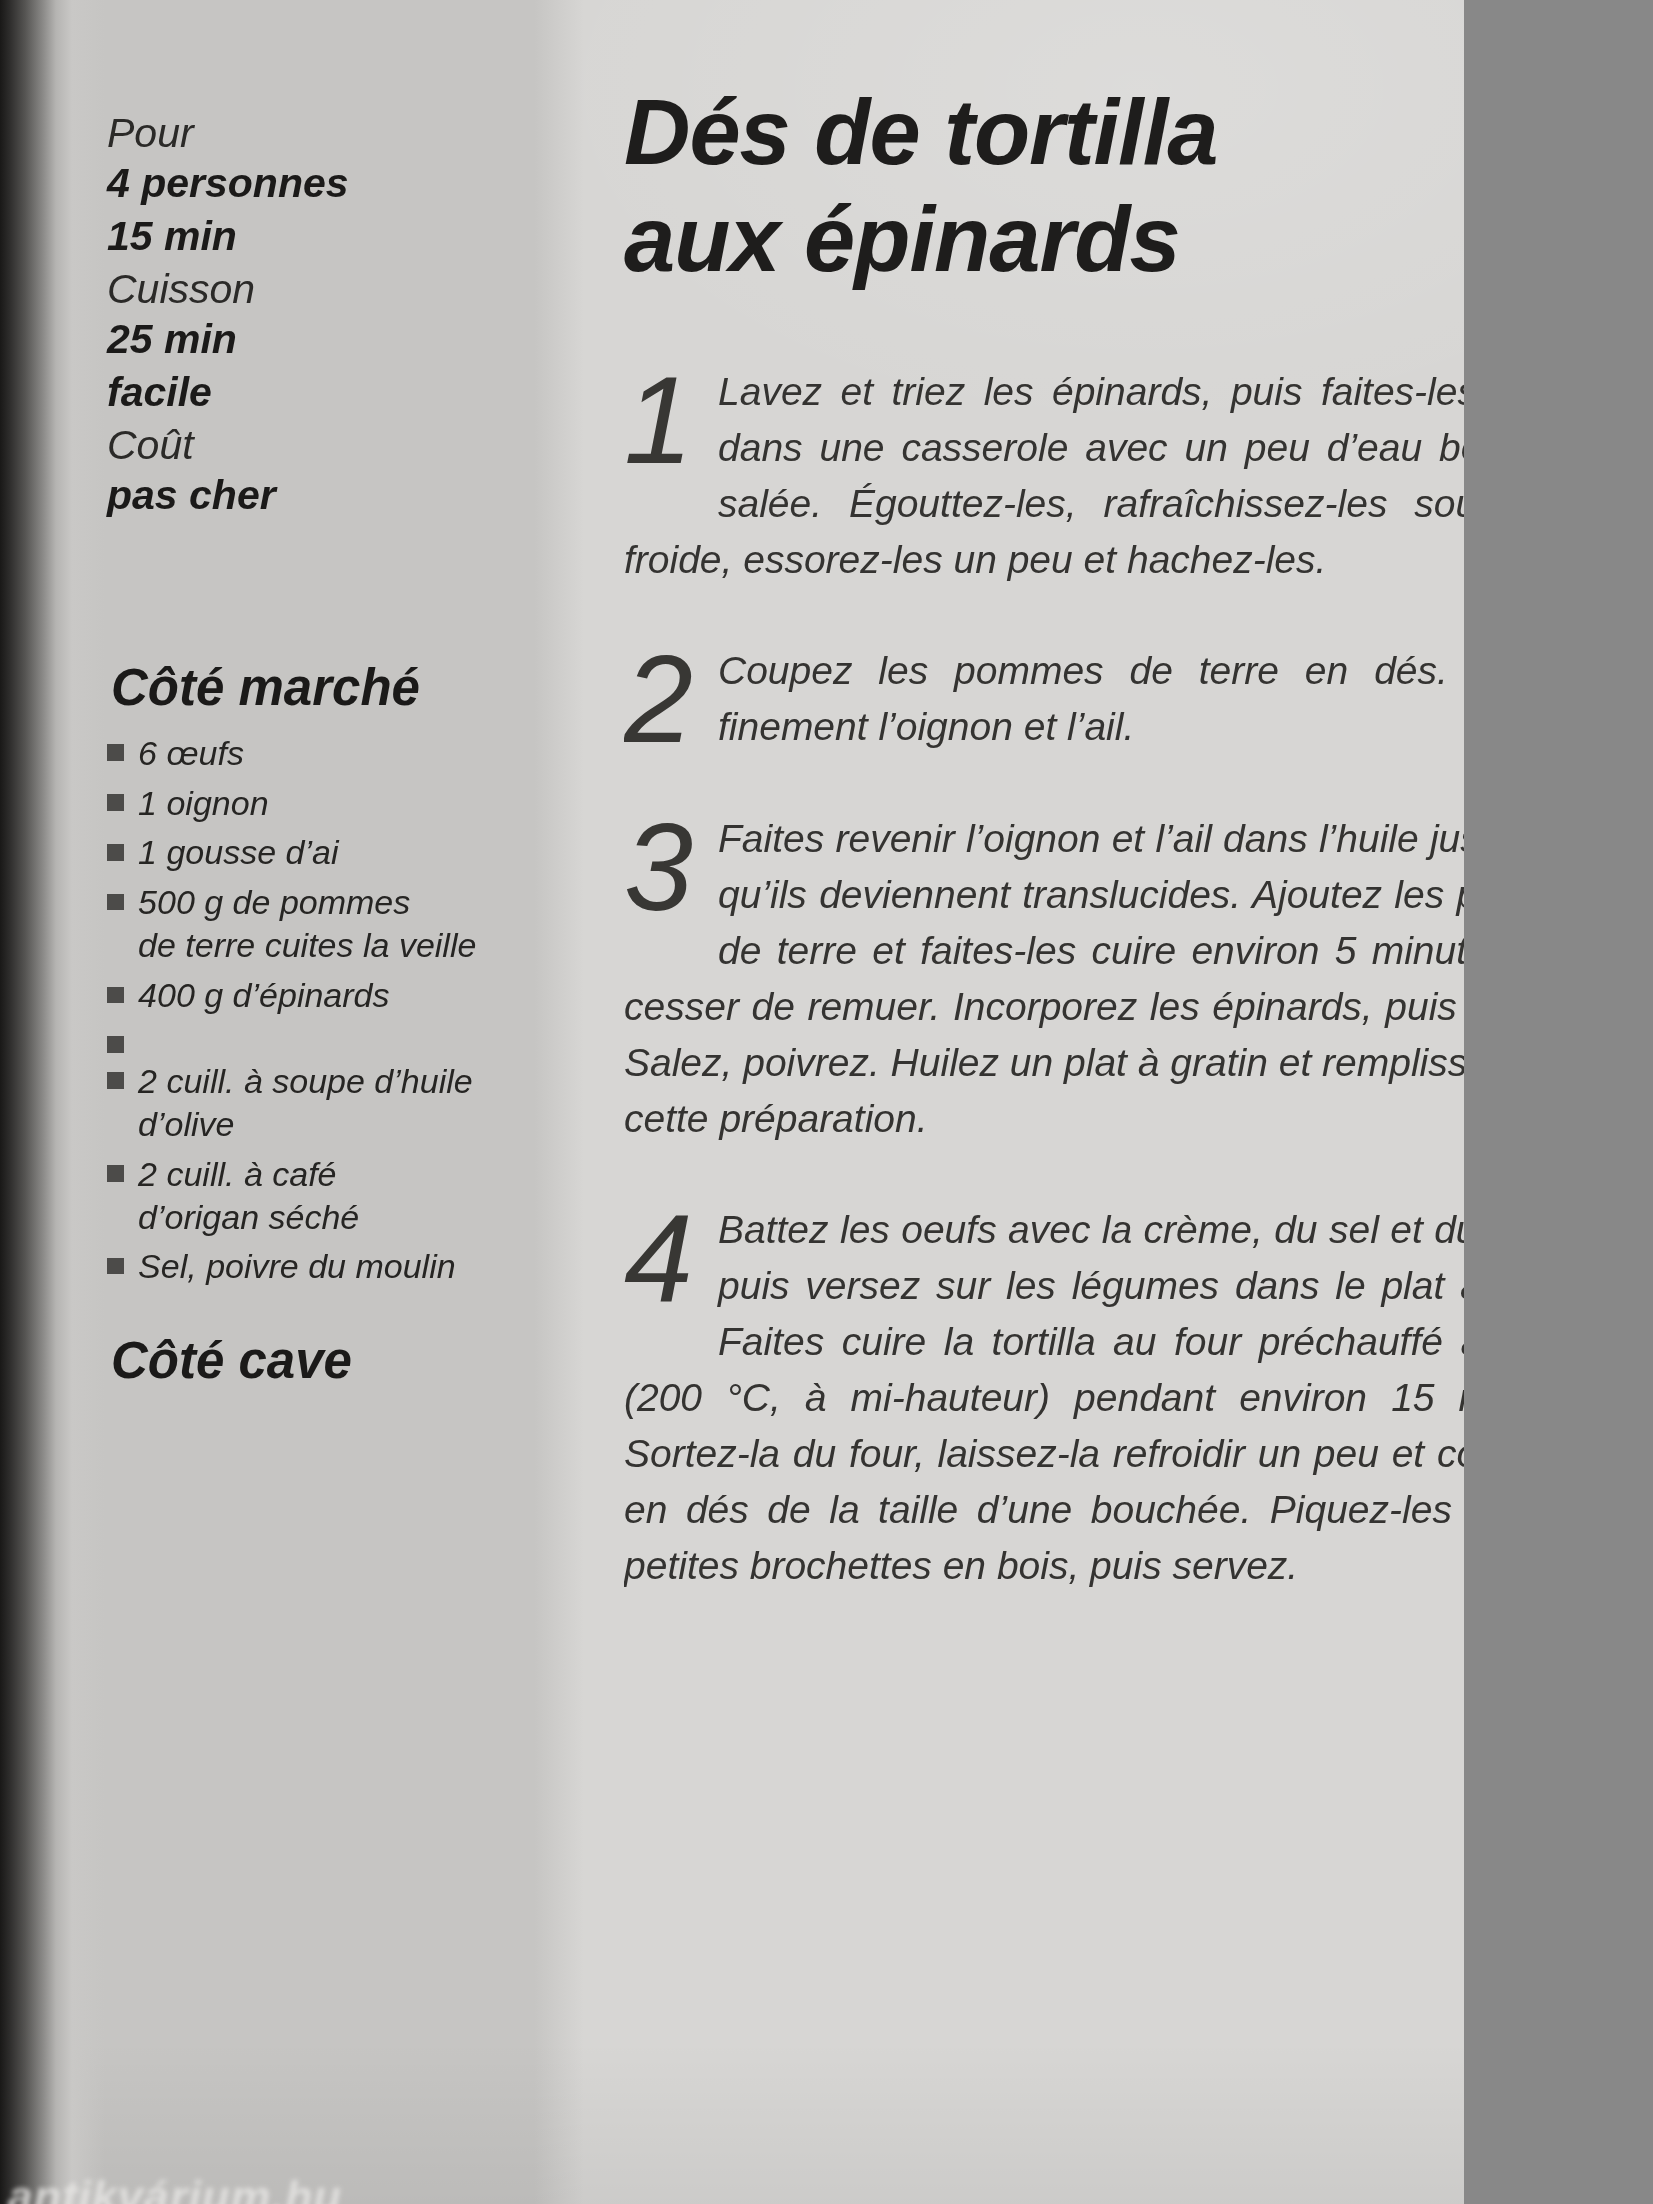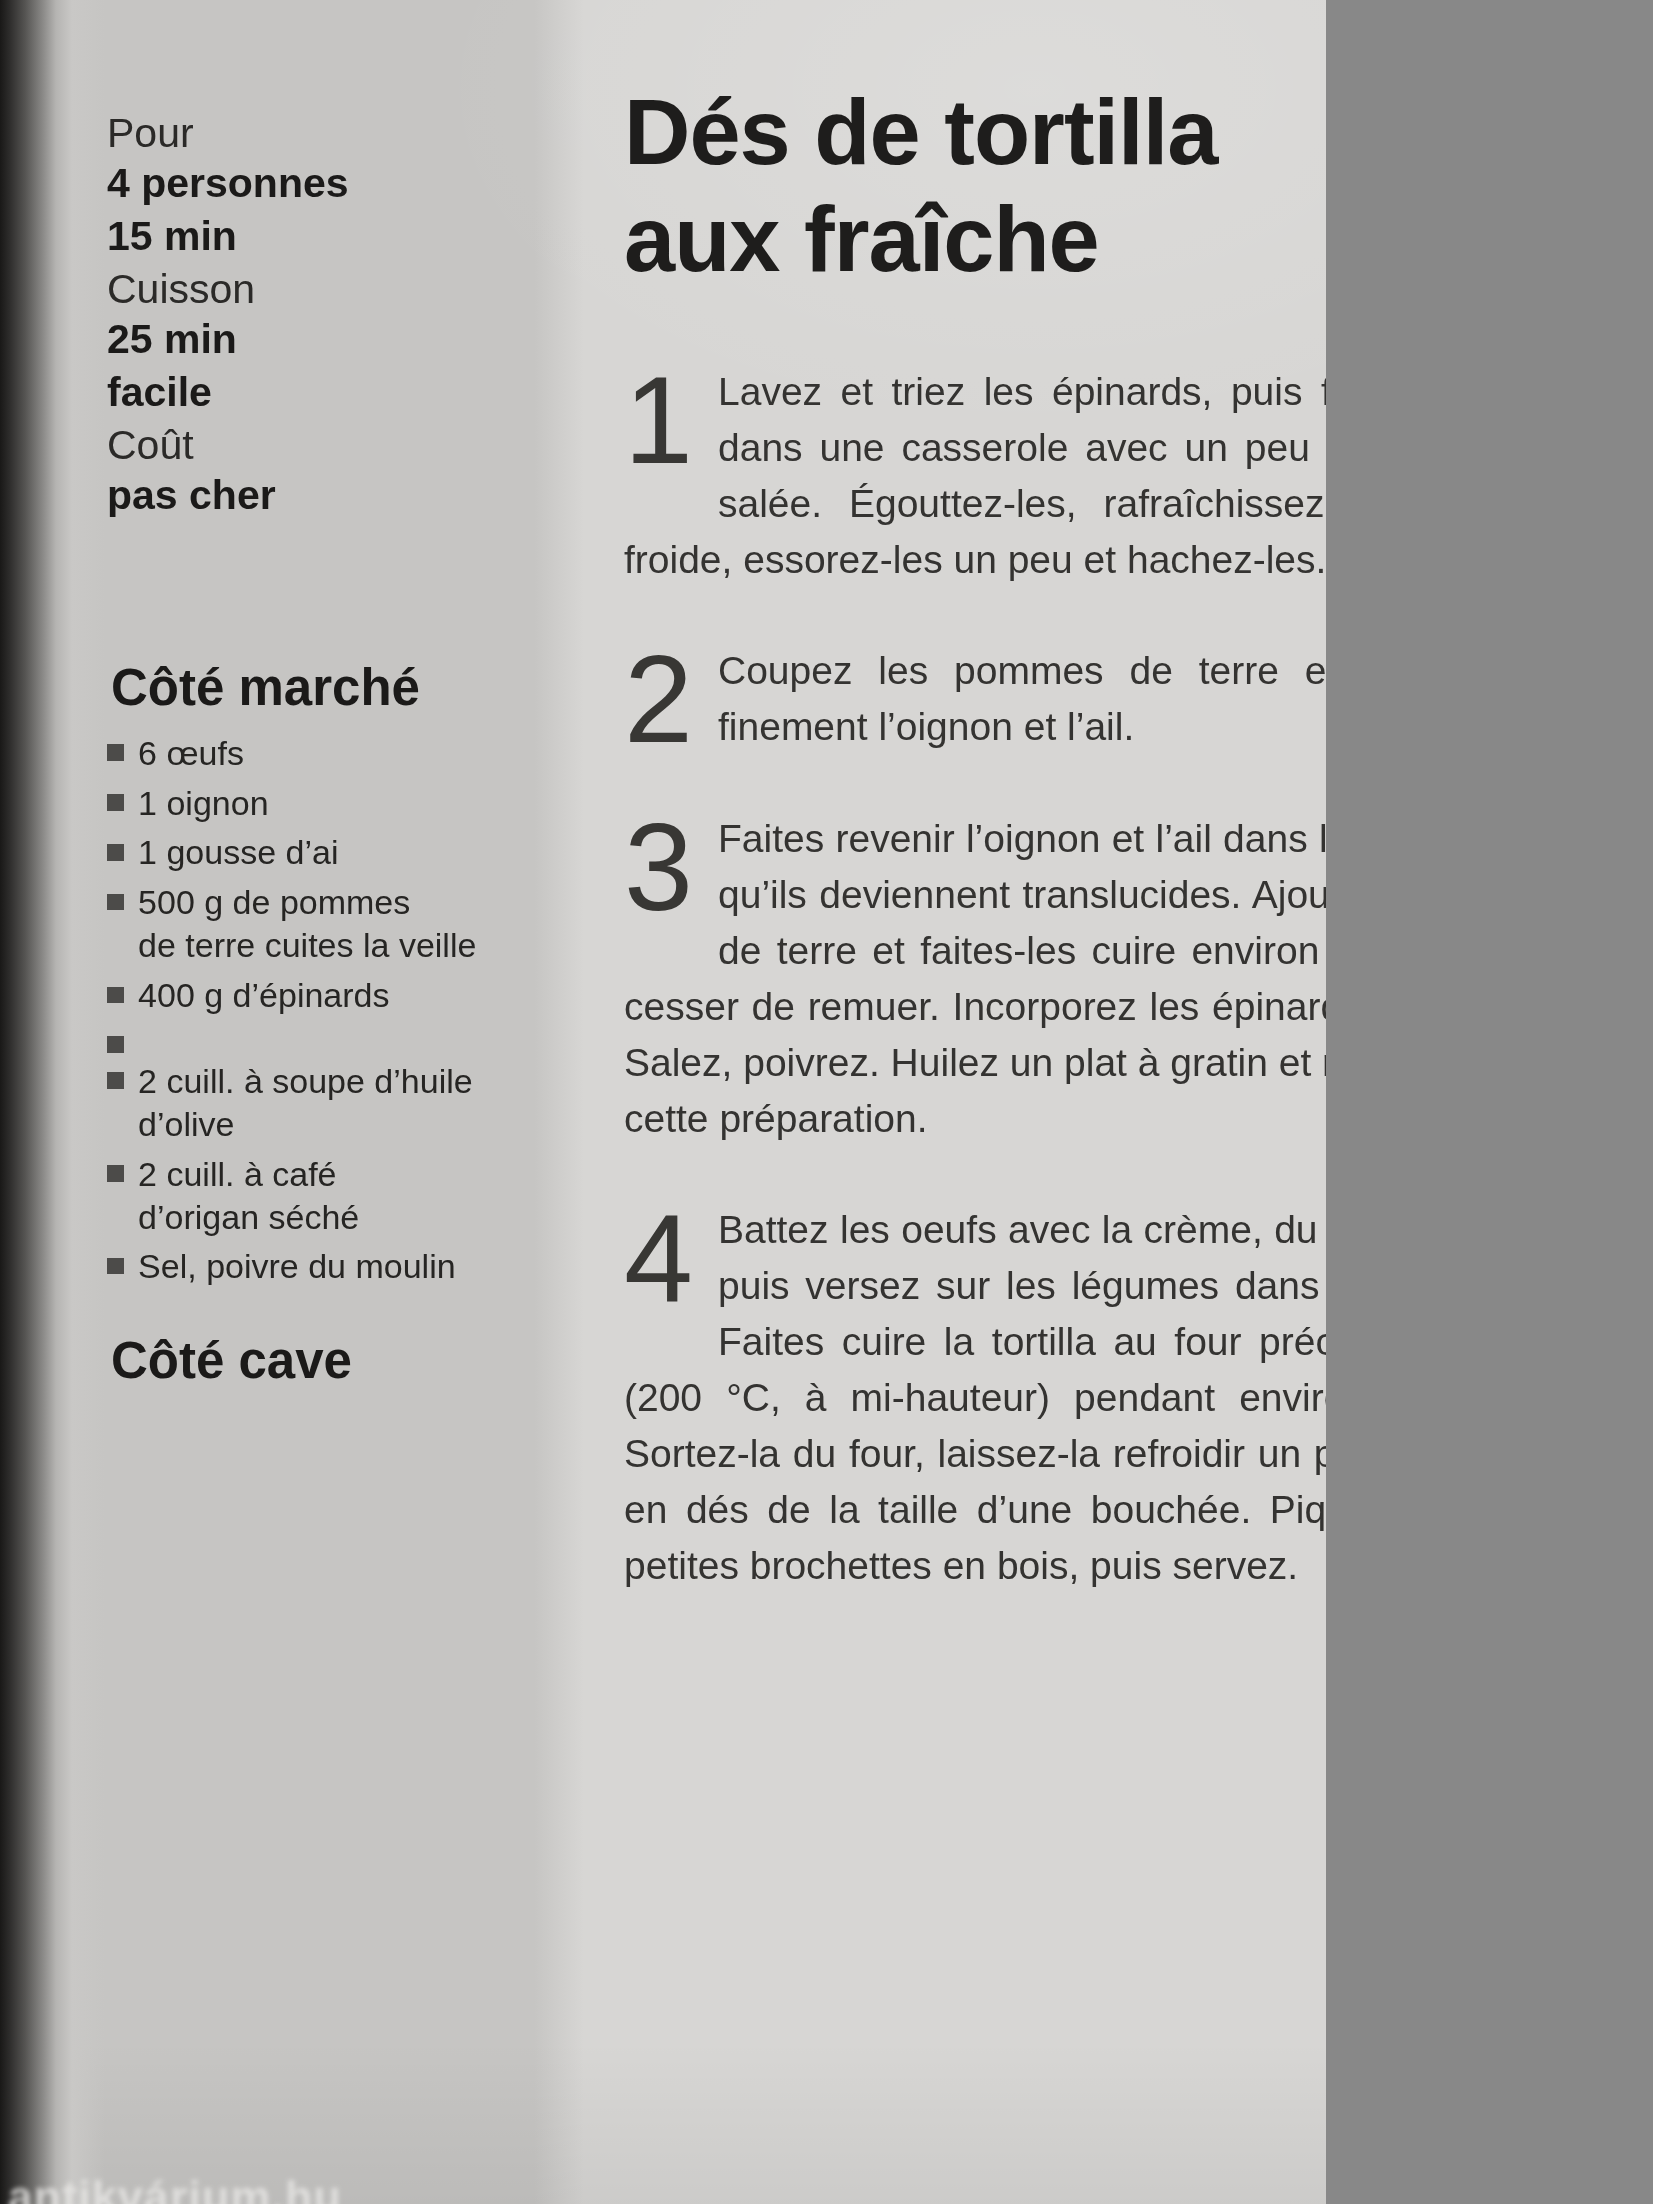--- a/index.html
+++ b/index.html
@@ -1,25 +1,26 @@
 <!DOCTYPE html>
 <html lang="fr"><head>
 <meta charset="utf-8">
 <style>
   html, body { margin: 0; padding: 0; background: #888; }
   .page {
     position: relative;
-    width: 1326px;
+    width: 1464px;
     height: 2205px;
     overflow: hidden;
     font-family: "Liberation Sans", sans-serif;
     background:
       radial-gradient(873px 505px at 78% 4%, rgba(255,255,255,.14), rgba(255,255,255,0) 70%),
       linear-gradient(0deg, rgba(0,0,0,.05), rgba(0,0,0,0) 165px),
       linear-gradient(90deg, #c6c5c3 0, #c6c5c3 534px, #d7d6d4 584px, #d7d6d4 1626px, #c7c6c4 1644px, #b4b3b1 1654px);
+    font-style: italic;
   }
   
   .spine {
     position: absolute; left: 0; top: 0; bottom: 0; width: 107px;
     background: linear-gradient(90deg,
       #191817 0px, #2e2d2c 9.7px, #555452 25px, #8b8a88 43px,
       #b5b4b2 56px, #c9c8c6 72px, rgba(198,197,195,0) 105px);
     pointer-events: none;
   }
 
@@ -145,21 +146,21 @@
           <span class="li-text">Sel, poivre du moulin</span>
         </li>
     </ul>
 
     <h2 class="side-heading cave-heading">Côté cave</h2>
   </div>
 
   <div class="main">
     <h1 class="title">
       <span>Dés de tortilla</span>
-      <span>aux fraîche</span>
+      <span>aux épinards</span>
     </h1>
 
     <p class="step">
       <span class="step-num">1</span><span>Lavez et triez les épinards, puis faites-les fondre dans une casserole avec un peu d’eau bouillante salée. Égouttez-les, rafraîchissez-les sous l’eau froide, essorez-les un peu et hachez-les.</span>
     </p>
     <p class="step">
       <span class="step-num">2</span><span>Coupez les pommes de terre en dés. Hachez finement l’oignon et l’ail.</span>
     </p>
     <p class="step">
       <span class="step-num">3</span><span>Faites revenir l’oignon et l’ail dans l’huile jusqu’à ce qu’ils deviennent translucides. Ajoutez les pommes de terre et faites-les cuire environ 5 minutes sans cesser de remuer. Incorporez les épinards, puis l’origan. Salez, poivrez. Huilez un plat à gratin et remplissez-le de cette préparation.</span>

